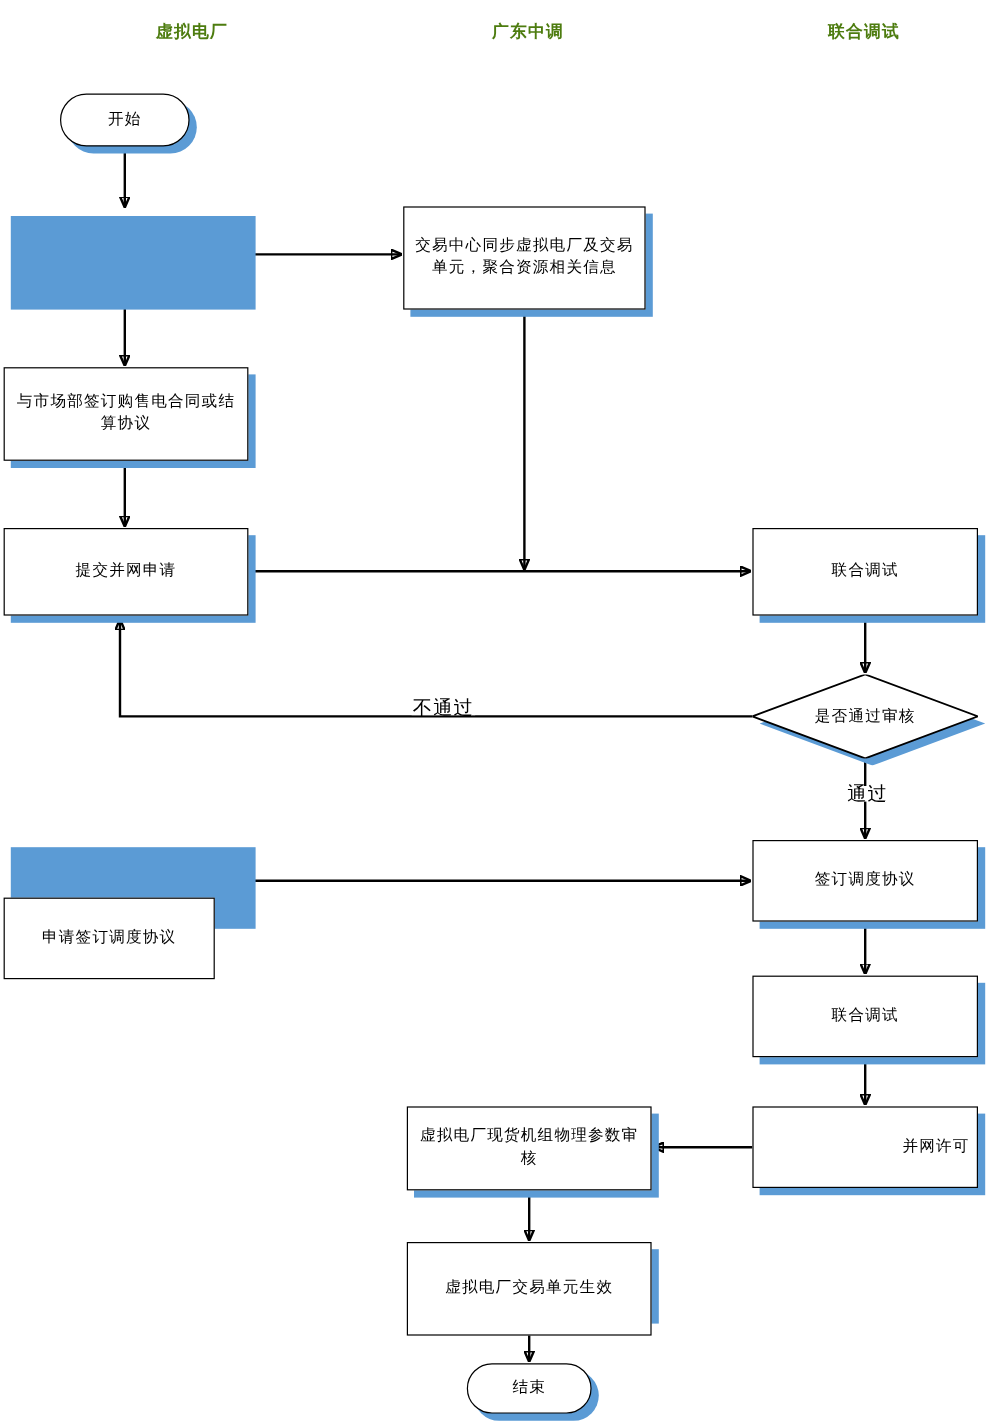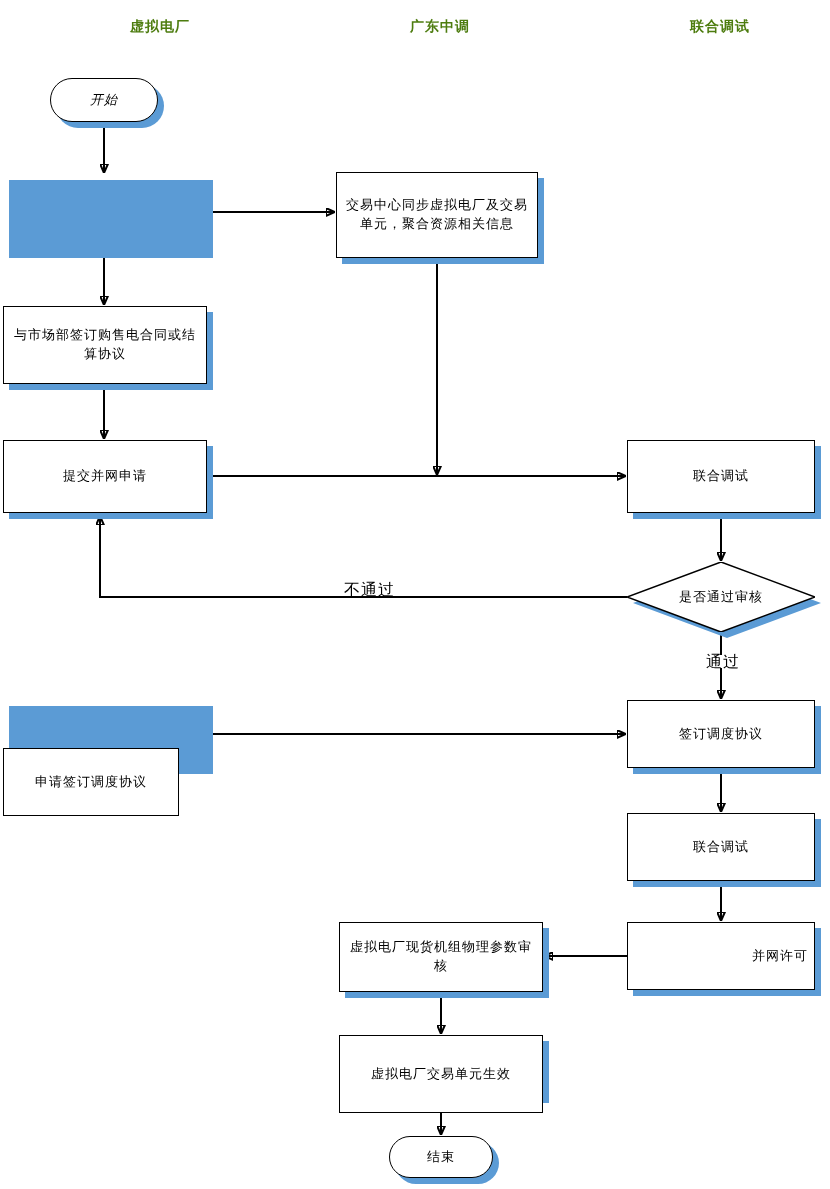--- a/index.html
+++ b/index.html
@@ -99,21 +99,21 @@
   <div class="shadow" style="left:345px;top:928px;width:204px;height:70px;"></div>
   <div class="shadow" style="left:345px;top:1041px;width:204px;height:62px;"></div>
   <div class="shadow terminator" style="left:395px;top:1142px;width:104px;height:42px;"></div>
 
   <div class="diamond-wrap" style="left:633px;top:568px;z-index:2;">
     <svg width="188" height="70" viewBox="0 0 188 70">
       <polygon points="94,0 188,35 94,70 0,35" fill="#5B9BD5" stroke="none"></polygon>
     </svg>
   </div>
 
-  <div class="node terminator" style="left:50px;top:78px;width:108px;height:44px;font-style:italic;">
+  <div class="node terminator" style="left:50px;top:78px;width:108px;height:44px;">
     <span class="label">开始</span>
   </div>
 
 
   <div class="node" style="left:336px;top:172px;width:202px;height:86px;">
     <span class="label">交易中心同步虚拟电厂及交易单元，聚合资源相关信息</span>
   </div>
 
   <div class="node" style="left:3px;top:306px;width:204px;height:78px;">
     <span class="label">与市场部签订购售电合同或结算协议</span>

